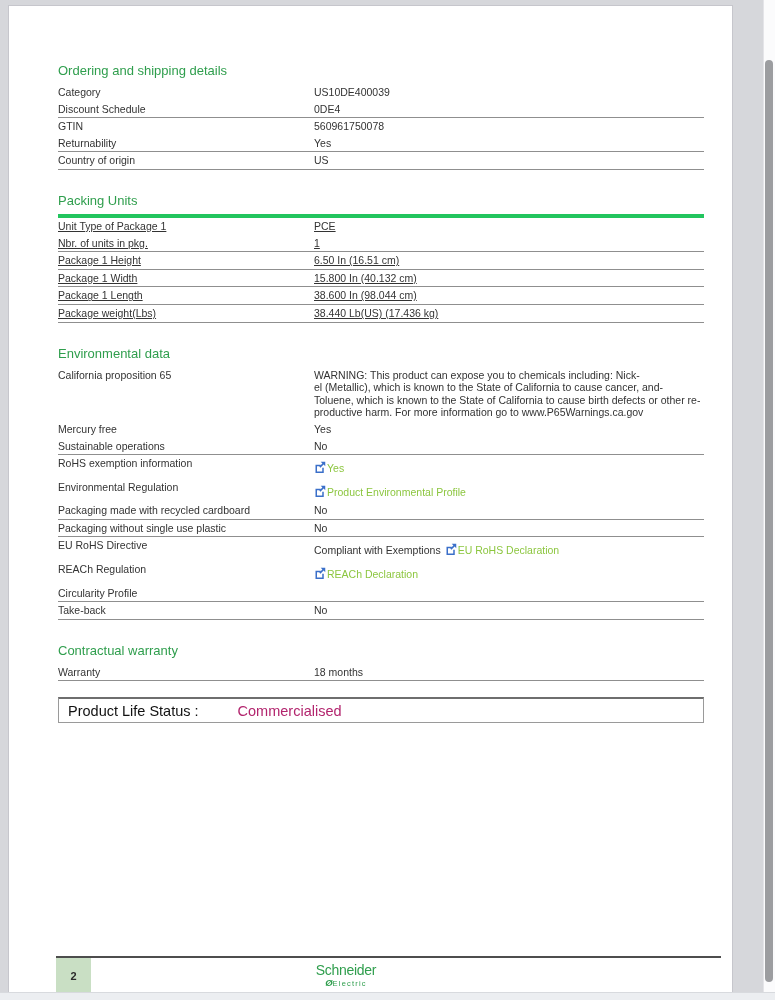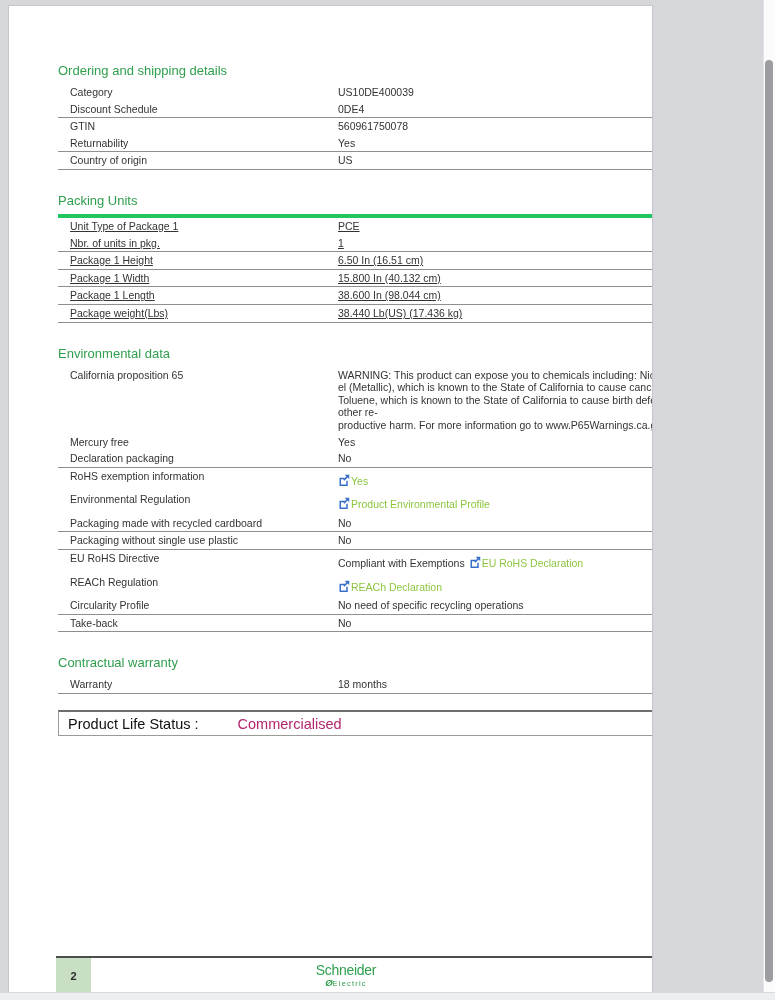--- a/index.html
+++ b/index.html
@@ -7,21 +7,21 @@
   body {
     position:relative;
     background:#d6d7db;
     font-family:"Liberation Sans", sans-serif;
     color:#333;
     overflow:hidden;
   }
   .page {
     position:absolute;
     left:8px; top:5px;
-    width:645px; height:988px;
+    width:725px; height:988px;
     background:#ffffff;
     border:1px solid #c6c6cc;
     overflow:hidden;
   }
   .scroll-track {
     position:absolute; right:0; top:0; width:12px; height:993px; background:#fbfbfc;
     border-left:1px solid #e4e4e8;
   }
   .scroll-thumb {
     position:absolute; right:2px; top:60px; width:8px; height:922px;
@@ -36,21 +36,21 @@
   }
   .section { margin-bottom:23px; }
   .section-title {
     color:#2f9e4d;
     font-size:13px;
     margin-bottom:6px;
   }
   .tbl.header-rule { border-top:4px solid #22c55e;text-decoration:underline; }
   .row { display:flex; align-items:flex-start; padding:2px 0; }
   .row.rule { border-bottom:1px solid #8f8f8f; }
-  .cell { font-size:10.5px; line-height:12.6px;margin-left:12px; }
+  .cell { font-size:10.5px; line-height:12.6px; }
   .cell.label { width:256px; flex:none; padding-right:8px; }
   .cell.value { flex:1; }
   .prewrap { white-space:pre-line; }
   .link-row .cell.value { padding-top:3px; padding-bottom:2px; }
   .doclink {
     display:inline-flex; align-items:flex-end; gap:1px;
     color:#8cc63f; text-decoration:none; cursor:pointer;
     font-size:10.5px; line-height:12.6px;
   }
   .ext-icon { display:inline-block; position:relative; top:1px; }
@@ -153,21 +153,21 @@
           <div class="cell value prewrap">WARNING: This product can expose you to chemicals including: Nick-
 el (Metallic), which is known to the State of California to cause cancer, and-
 Toluene, which is known to the State of California to cause birth defects or other re-
 productive harm. For more information go to www.P65Warnings.ca.gov</div>
         </div>
         <div class="row">
           <div class="cell label">Mercury free</div>
           <div class="cell value">Yes</div>
         </div>
         <div class="row rule">
-          <div class="cell label">Declaration packaging</div>
+          <div class="cell label">Sustainable operations</div>
           <div class="cell value">No</div>
         </div>
         <div class="row link-row">
           <div class="cell label">RoHS exemption information</div>
           <div class="cell value">
             <a class="doclink">
               <span class="ext-icon">
                 <svg width="12" height="12" viewBox="0 0 16 16">
                     <path d="M2 5h7v2H4v7h7v-5h2v7H2z" fill="#3a6fc9"></path>
                     <path d="M9 1h6v6l-2.2-2.2-4.2 4.2L7 7.4l4.2-4.2z" fill="#3a6fc9"></path>
@@ -222,21 +222,20 @@
                     <path d="M2 5h7v2H4v7h7v-5h2v7H2z" fill="#3a6fc9"></path>
                     <path d="M9 1h6v6l-2.2-2.2-4.2 4.2L7 7.4l4.2-4.2z" fill="#3a6fc9"></path>
                   </svg>
               </span>
               <span>REACh Declaration</span>
             </a>
           </div>
         </div>
         <div class="row rule">
           <div class="cell label">Circularity Profile</div>
-          <div class="cell value">No need of specific recycling operations</div>
         </div>
         <div class="row rule">
           <div class="cell label">Take-back</div>
           <div class="cell value">No</div>
         </div>
       </div>
     </div>
 
     <div class="section" style="margin-bottom:0;">
       <div class="section-title">Contractual warranty</div>

